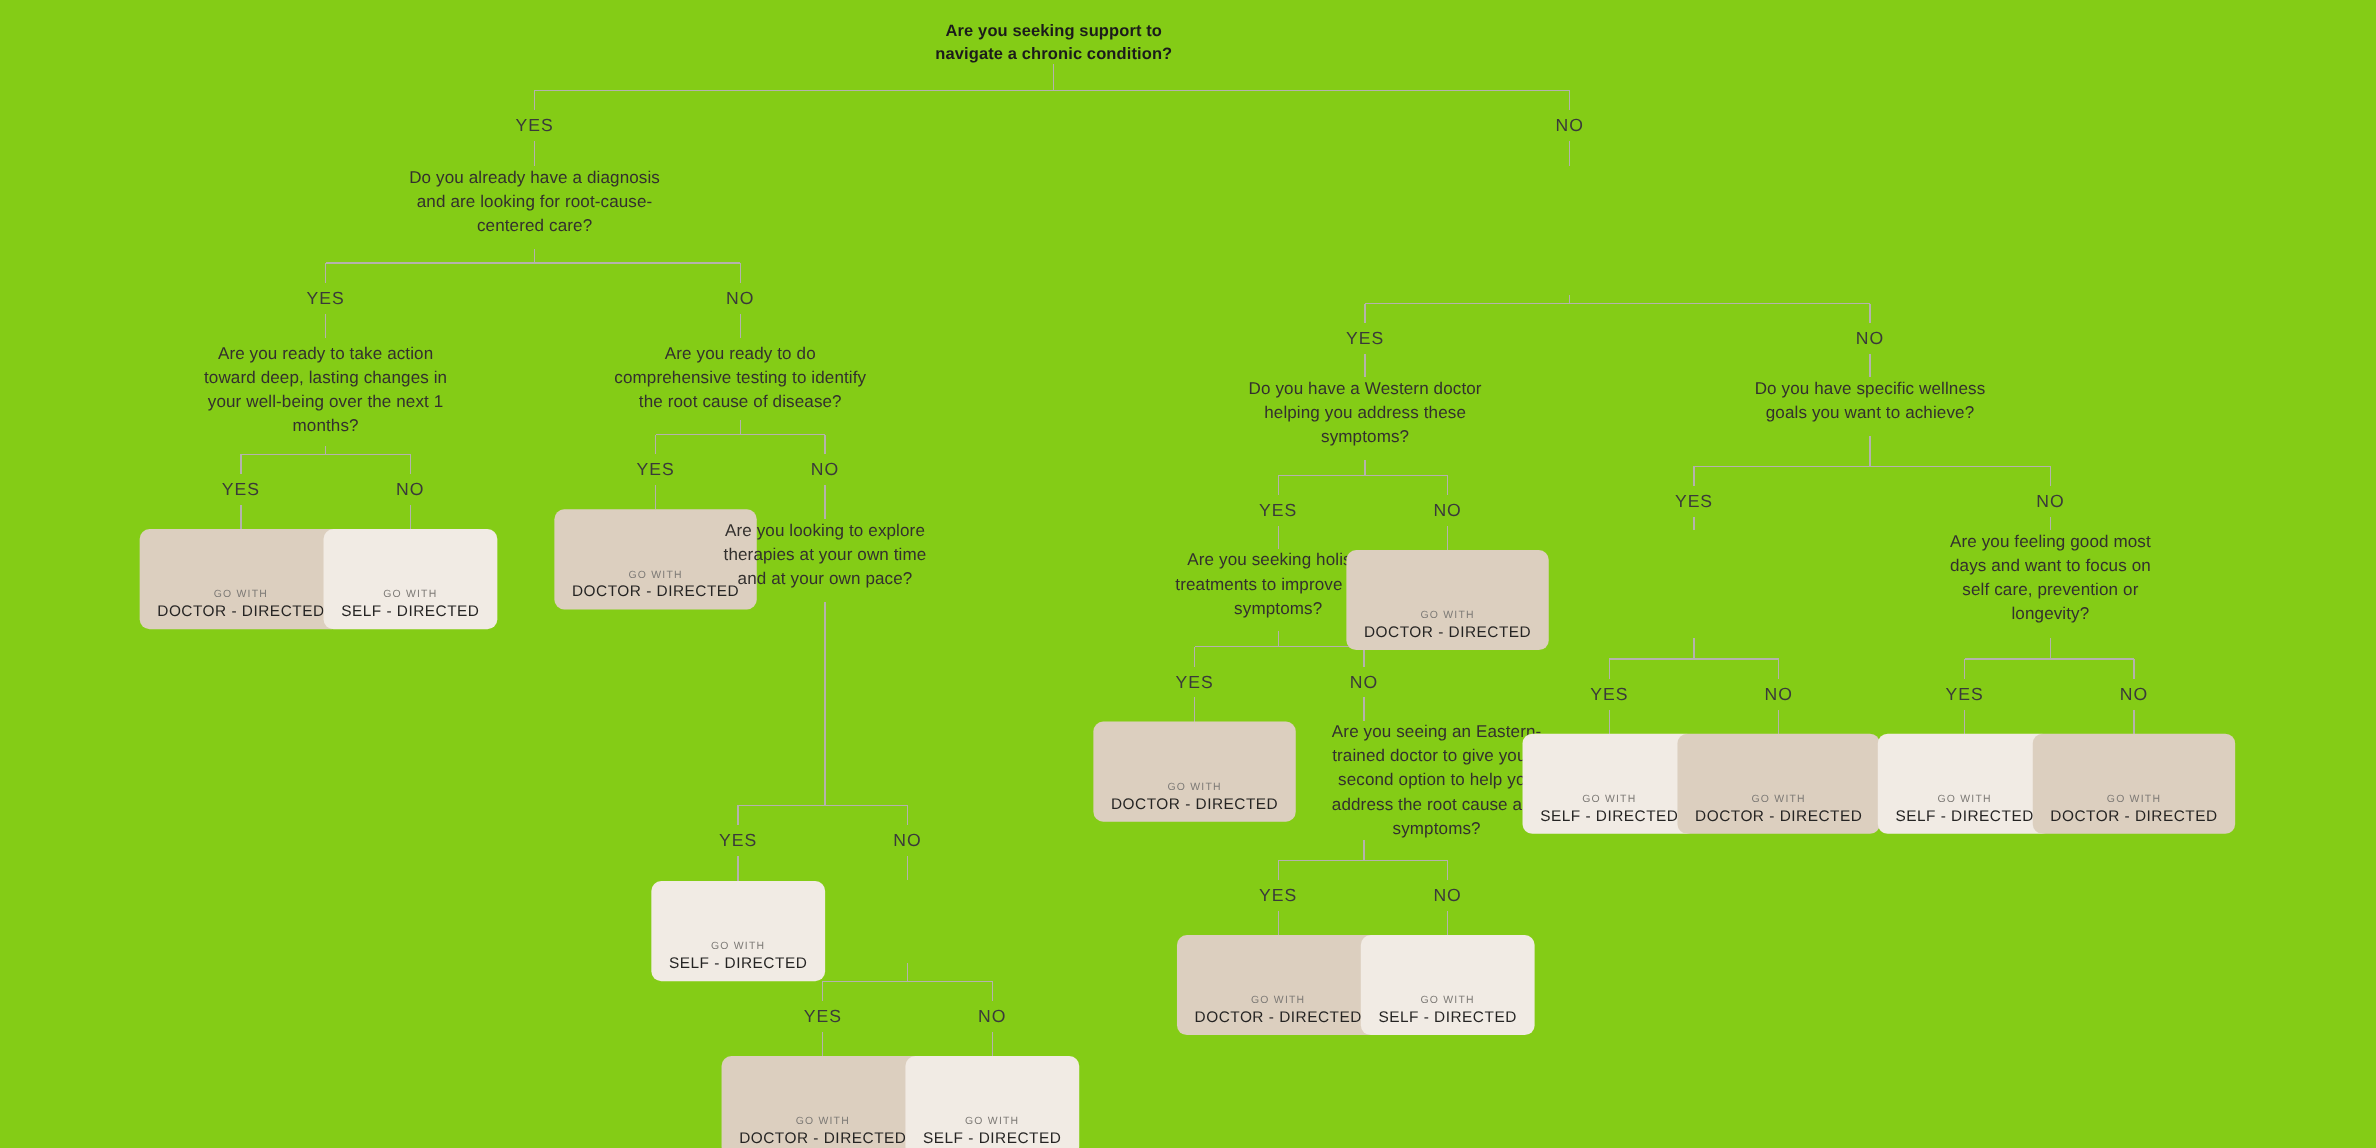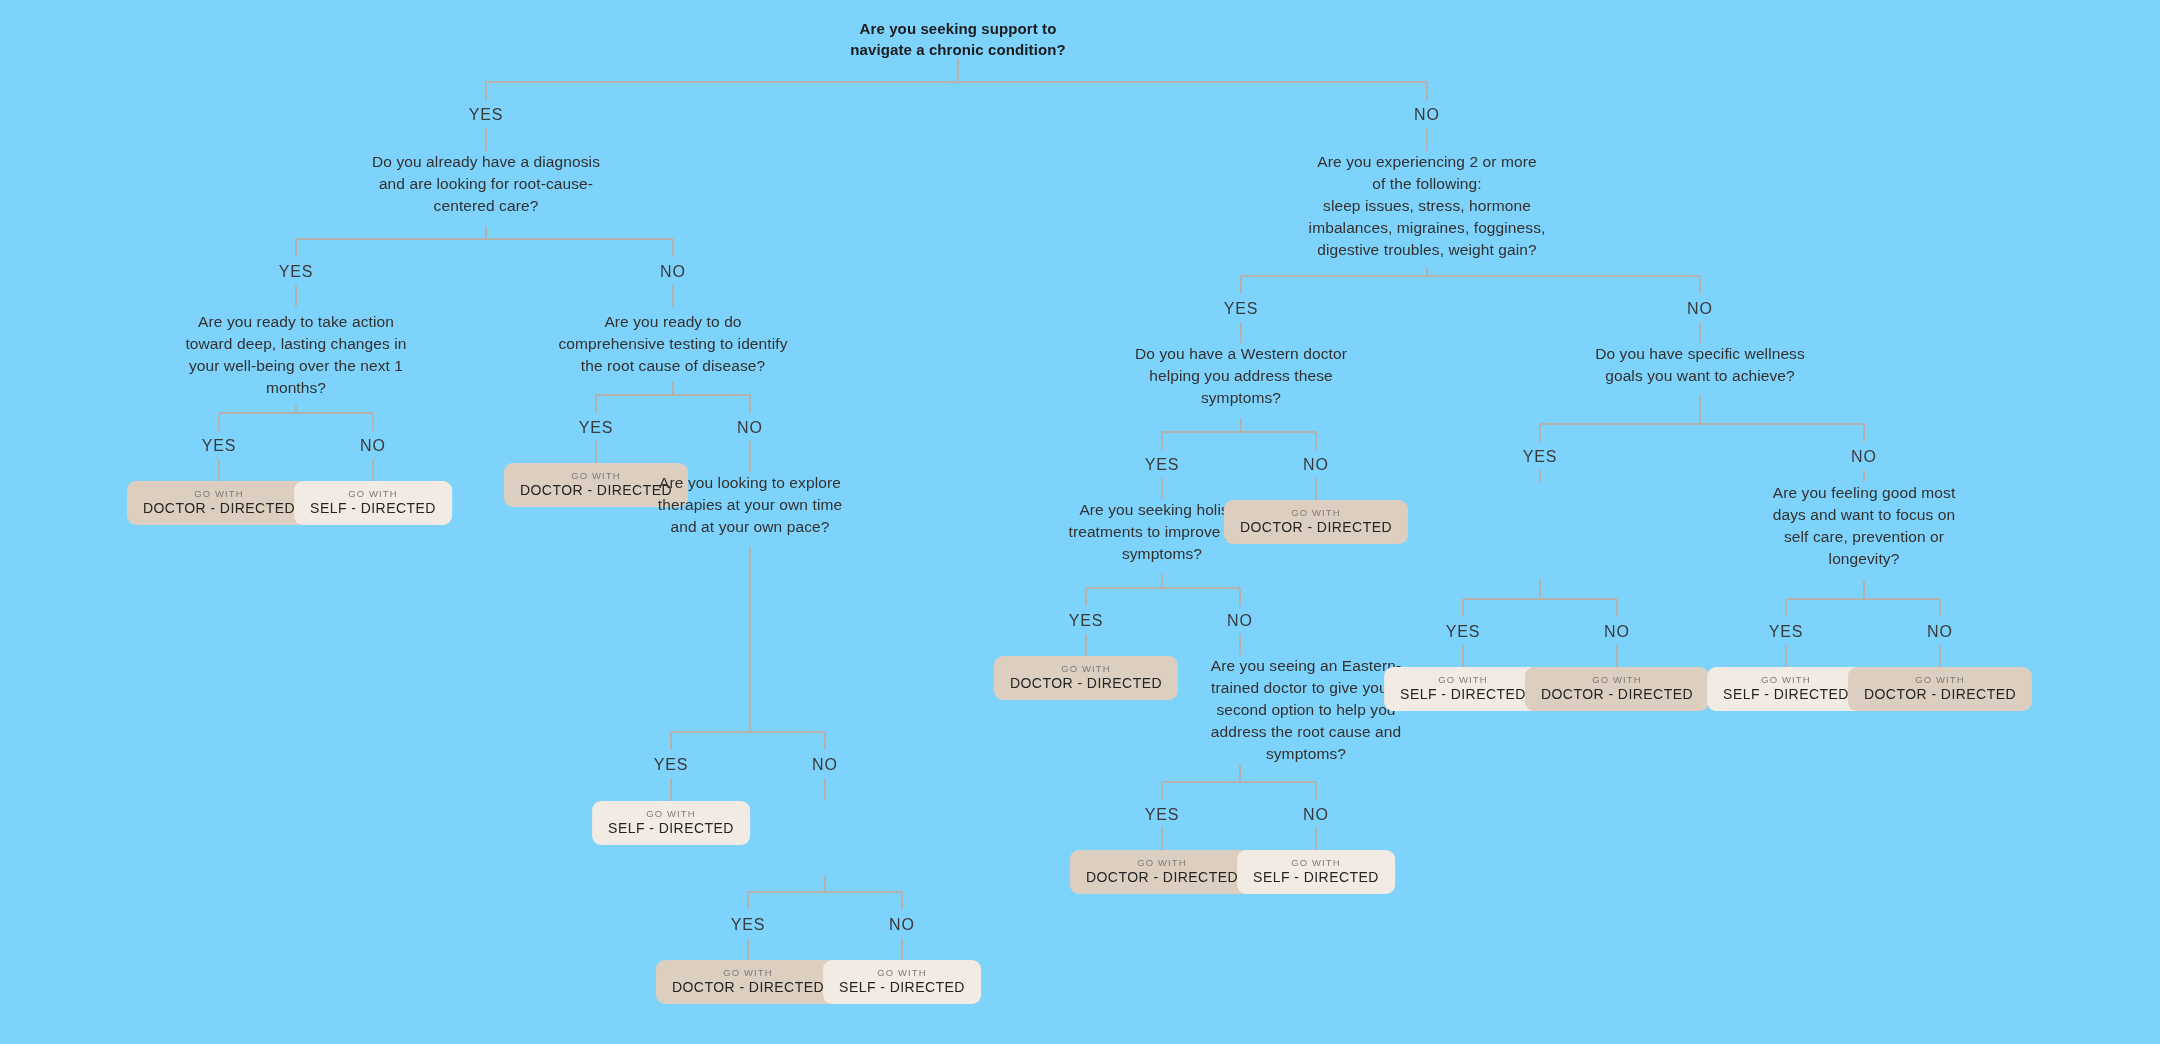--- a/index.html
+++ b/index.html
@@ -9,21 +9,21 @@
     background: #ffffff;
   }
   body {
     font-family: "Liberation Sans", sans-serif;
     color: #2b2b2b;
   }
   #canvas {
     position: relative;
     width: 2160px;
     height: 1044px;
-    background: #7dd3fc;
+    background: #84cc16;
     overflow: hidden;
   }
   #wires {
     position: absolute;
     left: 0;
     top: 0;
     width: 2160px;
     height: 1044px;
     pointer-events: none;
   }
@@ -60,20 +60,21 @@
     text-align: center;
     box-sizing: border-box;
   }
   .outcome .go-with {
     display: block;
     font-size: 9.5px;
     letter-spacing: 1.1px;
     color: #7d7a76;
     margin-bottom: 1px;
     font-weight: 400;
+    margin-top: 47px;
   }
   .outcome .kind {
     display: block;
     font-size: 14px;
     letter-spacing: .45px;
     color: #25242300;
     color: #252423;
     font-weight: 400;
     white-space: nowrap;
   }
@@ -247,25 +248,20 @@
 
   <div class="outcome doctor" style="left:748px; top:960px;">
     <span class="go-with">GO WITH</span>
     <span class="kind">DOCTOR - DIRECTED</span>
   </div>
   <div class="outcome self" style="left:902px; top:960px;">
     <span class="go-with">GO WITH</span>
     <span class="kind">SELF - DIRECTED</span>
   </div>
 
-  <div class="node question" style="left:1427px; top:151px; width:340px;">Are you experiencing 2 or more
-of the following:
-sleep issues, stress, hormone
-imbalances, migraines, fogginess,
-digestive troubles, weight gain?</div>
 
   <div class="node branch-label" style="left:1241px; top:298px; width:90px;">YES</div>
   <div class="node branch-label" style="left:1700px; top:298px; width:90px;">NO</div>
 
   <div class="node question" style="left:1241px; top:343px; width:320px;">Do you have a Western doctor
 helping you address these
 symptoms?</div>
 
   <div class="node branch-label" style="left:1162px; top:454px; width:90px;">YES</div>
   <div class="node branch-label" style="left:1316px; top:454px; width:90px;">NO</div>

